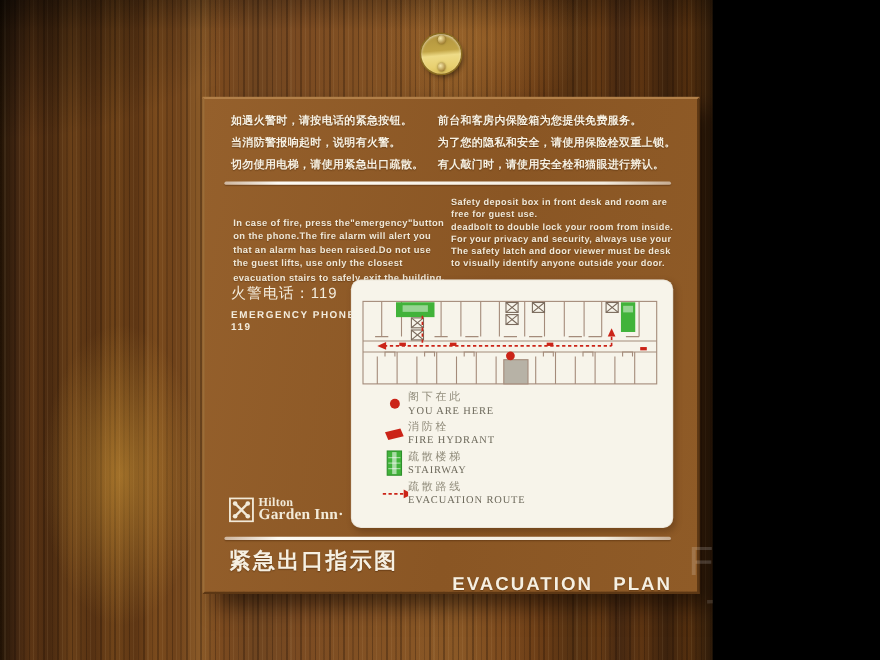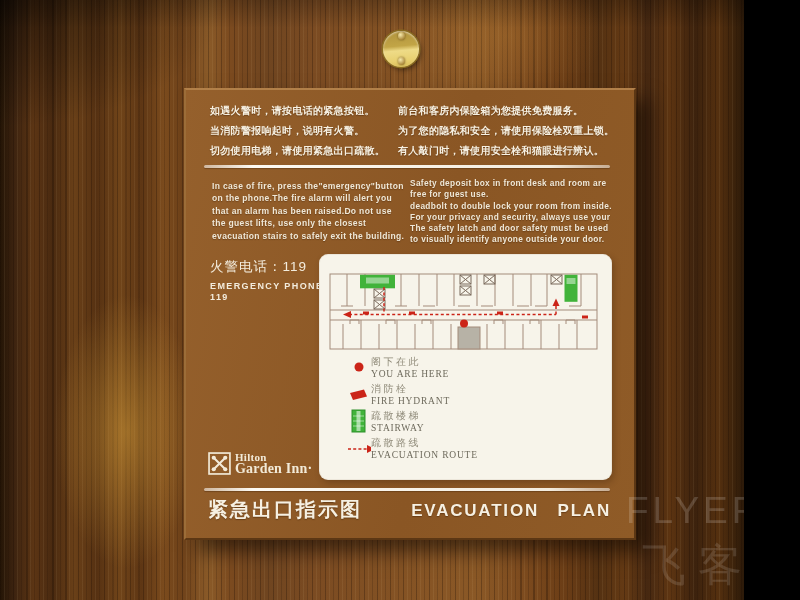--- a/index.html
+++ b/index.html
@@ -1,16 +1,16 @@
 <!DOCTYPE html>
 <html style="--sign-brown: #8a5624; --sign-brown-light: #95602c; --panel-white: #f7f4ea; --stair-green: #41b33a; --route-red: #cb2418; --map-line: #a48b7a; --brass-gold: #e8d070;"><head>
 <meta charset="utf-8">
 <style>
   html,body{margin:0;padding:0;background:#000;}
-  .stage{position:relative;width:744px;height:600px;overflow:hidden;
+  .stage{position:relative;width:648px;height:600px;overflow:hidden;
          font-family:"Liberation Sans",sans-serif;}
 
   
   .wood{position:absolute;inset:0;
     background:
       radial-gradient(ellipse 140px 90px at 68% 6%, rgba(214,150,62,0.20), transparent 70%),
       radial-gradient(ellipse 100px 190px at 17% 72%, rgba(238,180,66,0.42), transparent 72%),
       radial-gradient(ellipse 300px 170px at 0% 0%, rgba(0,0,0,0.5), transparent 75%),
       linear-gradient(180deg, rgba(0,0,0,0.25), transparent 28px),
       repeating-linear-gradient(90deg, rgba(24,10,2,0.28) 0 1.5px, rgba(0,0,0,0) 1.5px 4px,
@@ -48,21 +48,21 @@
   .cn-right{left:212px;top:11px;}
 
   .divider{position:absolute;height:2.5px;left:18px;width:406px;border-radius:2px;
     background:linear-gradient(90deg,rgba(255,255,255,0.55),#fdfaf3 12%,#f3ecdf 85%,rgba(255,255,255,0.5));
     box-shadow:0 1px 1px rgba(60,30,5,0.35);}
   .divider.d1{top:75px;}
   .divider.d2{top:398px;}
 
   .en-block{position:absolute;font-weight:bold;color:#efe8d8;letter-spacing:0.35px;
     text-shadow:0 1px 1px rgba(70,35,5,0.45);white-space:nowrap;}
-  .en-left{left:26px;top:90px;font-size:8.5px;line-height:12.4px;}
+  .en-left{left:26px;top:106px;font-size:8.5px;line-height:12.4px;}
   .en-right{left:224px;top:88px;font-size:8.3px;line-height:11.3px;}
 
   .phone{position:absolute;left:24px;top:168px;}
   .phone-cn{font-size:13.5px;font-weight:normal;letter-spacing:1px;}
   .phone-en{font-size:9px;font-weight:bold;letter-spacing:1.4px;margin-top:5px;}
   .phone-num{font-size:9px;font-weight:bold;letter-spacing:1.4px;margin-top:1px;}
 
   
   .panel{position:absolute;left:133px;top:164px;width:293px;height:226px;border-radius:9px;
     background:var(--panel-white,#f7f4ea);
@@ -77,21 +77,21 @@
 
   
   .logo{position:absolute;left:22px;top:362px;display:flex;align-items:flex-start;color:#f2ead8;justify-content:flex-end;}
   .logo-text{margin-left:4px;font-family:"Liberation Serif",serif;font-weight:bold;}
   .logo-line1{font-size:11px;line-height:10px;letter-spacing:0.3px;}
   .logo-line2{font-size:14px;line-height:14px;letter-spacing:0.2px;}
 
   
   .title-cn{position:absolute;left:22px;top:406px;font-size:20px;font-weight:bold;letter-spacing:2px;
     color:#f6f0e2;text-shadow:0 1px 1px rgba(70,35,5,0.5);white-space:nowrap;}
-  .title-en{position:absolute;right:23px;top:411px;font-size:17px;font-weight:bold;
+  .title-en{position:absolute;right:23px;top:431px;font-size:17px;font-weight:bold;
     letter-spacing:1.8px;word-spacing:12px;color:#f6f0e2;text-shadow:0 1px 1px rgba(70,35,5,0.5);
     white-space:nowrap;}
 
   
   .watermark{position:absolute;left:626px;top:490px;color:#ffffff;pointer-events:none;}
   .wm-en{font-size:37px;letter-spacing:4px;opacity:0.16;font-weight:400;white-space:nowrap;}
   .wm-en sup{font-size:18px;opacity:0.9;}
   .wm-cn{font-size:44px;opacity:0.12;letter-spacing:12px;margin-top:4px;padding-left:16px;white-space:nowrap;}
 </style>
 </head>
@@ -128,21 +128,21 @@
       <div>that an alarm has been raised.Do not use</div>
       <div>the guest lifts, use only the closest</div>
       <div>evacuation stairs to safely exit the building.</div>
     </div>
 
     <div class="en-block en-right">
       <div>Safety deposit box in front desk and room are</div>
       <div>free for guest use.</div>
       <div>deadbolt to double lock your room from inside.</div>
       <div>For your privacy and security, always use your</div>
-      <div>The safety latch and door safety must be used</div>
+      <div>The safety latch and door viewer must be desk</div>
       <div>to visually identify anyone outside your door.</div>
     </div>
 
     <div class="phone">
       <div class="phone-cn">火警电话：119</div>
       <div class="phone-en">EMERGENCY PHONE</div>
       <div class="phone-num">119</div>
     </div>
 
     <div class="panel">

